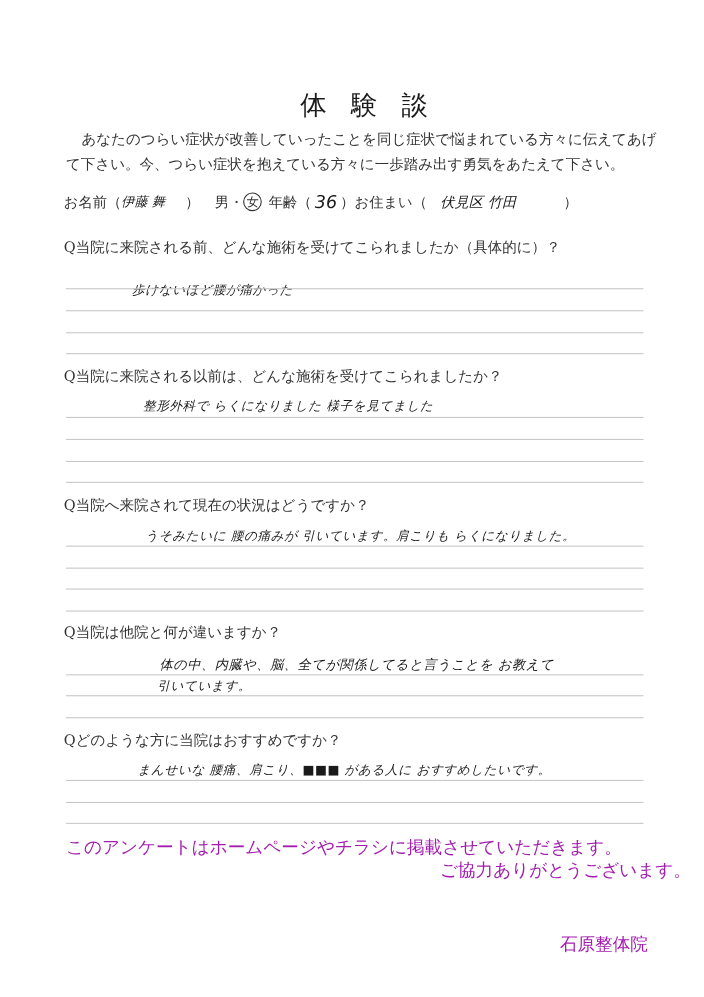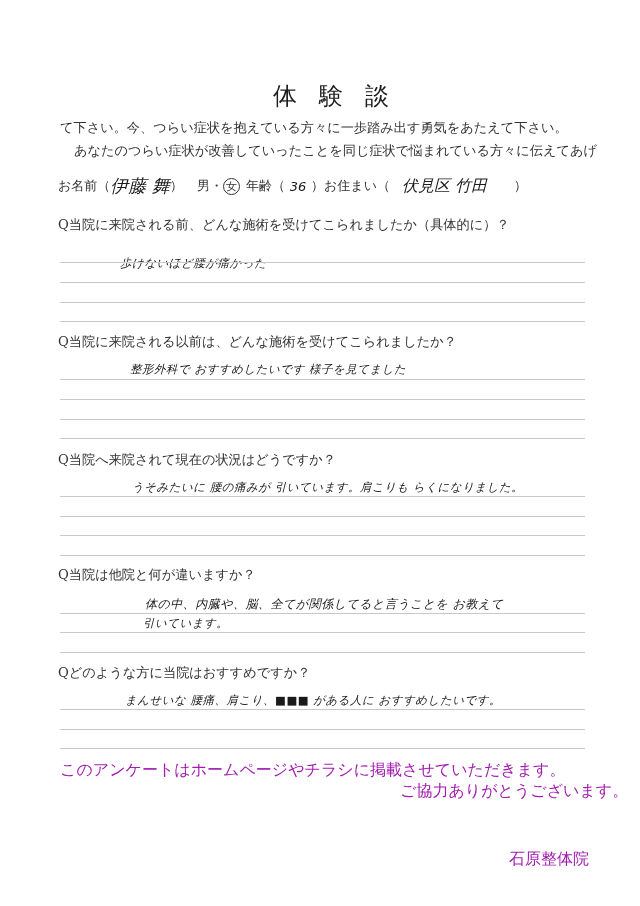--- a/index.html
+++ b/index.html
@@ -17,21 +17,21 @@
     left: 60px; width: 540px; top: 116px;
     font-size: 13.2px; line-height: 23px; color: #333;
   }
   .intro .ind { display: inline-block; width: 14px; }
   .info {
     left: 58px; top: 174px; font-size: 13px; color: #333;
     display: flex; align-items: center; white-space: nowrap;
   }
   .hw {
     font-family: "DejaVu Sans", "Liberation Sans", sans-serif;
-    color: #1a1a1a; font-size: 16px; font-style: italic;
+    color: #1a1a1a; font-size: 13px; font-style: italic;
   }
   .circled {
     display: inline-block; border: 1px solid #333; border-radius: 50%;
     width: 15px; height: 15px; line-height: 15px; text-align: center; font-size: 11px;
   }
   .q {
     left: 58px; font-size: 13.2px; color: #333; white-space: nowrap;
   }
   .rule {
     left: 60px; width: 525px; height: 1px; background: #c8c8c8;
@@ -42,48 +42,48 @@
     letter-spacing: 0.5px;
   }
   .footer { font-size: 16px; color: #a21caf; white-space: nowrap; }
 </style>
 </head>
 <body>
 
 <div class="abs title">体験談</div>
 
 <div class="abs intro">
+  <div><span class="ind"></span><span>あなたのつらい症状が改善していったことを同じ症状で悩まれている方々に伝えてあげ</span></div>
   <div>て下さい。今、つらい症状を抱えている方々に一歩踏み出す勇気をあたえて下さい。</div>
-  <div><span class="ind"></span><span>あなたのつらい症状が改善していったことを同じ症状で悩まれている方々に伝えてあげ</span></div>
 </div>
 
 <div class="abs info">
   <span>お名前（</span>
-  <span class="hw" style="display:inline-block; min-width:58px; font-size:18px;">伊藤 舞</span>
+  <span class="hw" style="display:inline-block; min-width:58px; font-size:12px;">伊藤 舞</span>
   <span style="margin-right:14px;">）</span>
   <span>男</span>
   <span>・</span>
   <span class="circled" style="margin-right:6px;">女</span>
   <span>年齢（</span>
-  <span class="hw" style="display:inline-block; width:26px; text-align:center; font-size:13px;">36</span>
+  <span class="hw" style="display:inline-block; width:26px; text-align:center; font-size:16px;">36</span>
   <span>）</span>
   <span>お住まい（</span>
   <span class="hw" style="display:inline-block; width:112px; padding-left:12px;">伏見区 竹田</span>
   <span>）</span>
 </div>
 
 <div class="abs q" style="top:216px;">Q当院に来院される前、どんな施術を受けてこられましたか（具体的に）？</div>
 <div class="abs ans" style="left:120px; top:256px;">歩けないほど腰が痛かった</div>
 <div class="abs rule" style="top:262px;"></div>
 <div class="abs rule" style="top:282px;"></div>
 <div class="abs rule" style="top:302px;"></div>
 <div class="abs rule" style="top:321px;"></div>
 
 <div class="abs q" style="top:333px;">Q当院に来院される以前は、どんな施術を受けてこられましたか？</div>
-<div class="abs ans" style="left:130px; top:362px;">整形外科で おすすめしたいです 様子を見てました</div>
+<div class="abs ans" style="left:130px; top:362px;">整形外科で らくになりました 様子を見てました</div>
 <div class="abs rule" style="top:379px;"></div>
 <div class="abs rule" style="top:399px;"></div>
 <div class="abs rule" style="top:419px;"></div>
 <div class="abs rule" style="top:438px;"></div>
 
 <div class="abs q" style="top:451px;">Q当院へ来院されて現在の状況はどうですか？</div>
 <div class="abs ans" style="left:132px; top:480px;">うそみたいに 腰の痛みが 引いています。肩こりも らくになりました。</div>
 <div class="abs rule" style="top:496px;"></div>
 <div class="abs rule" style="top:516px;"></div>
 <div class="abs rule" style="top:535px;"></div>

